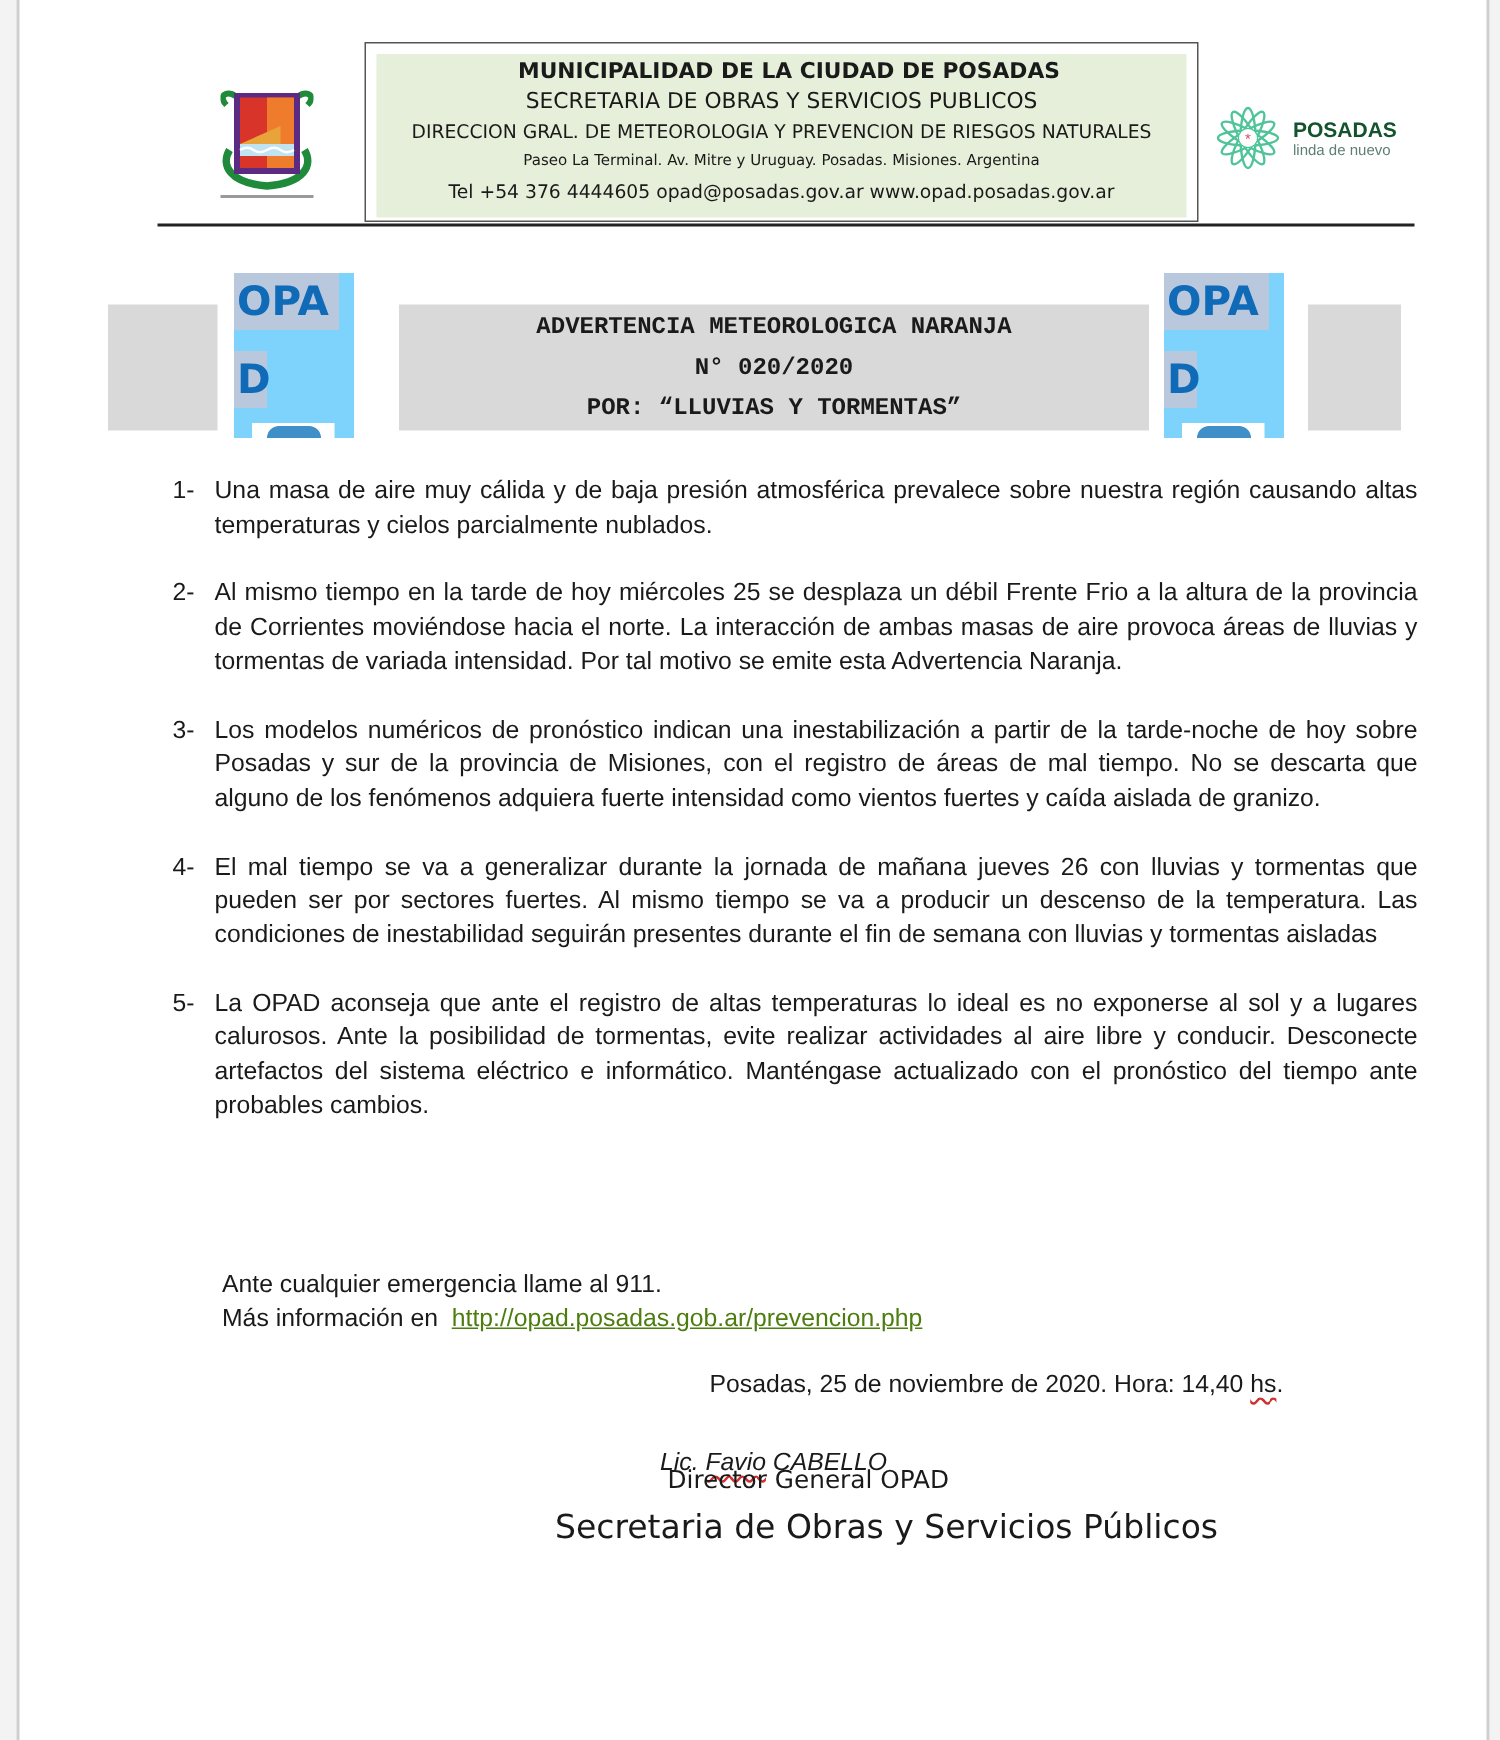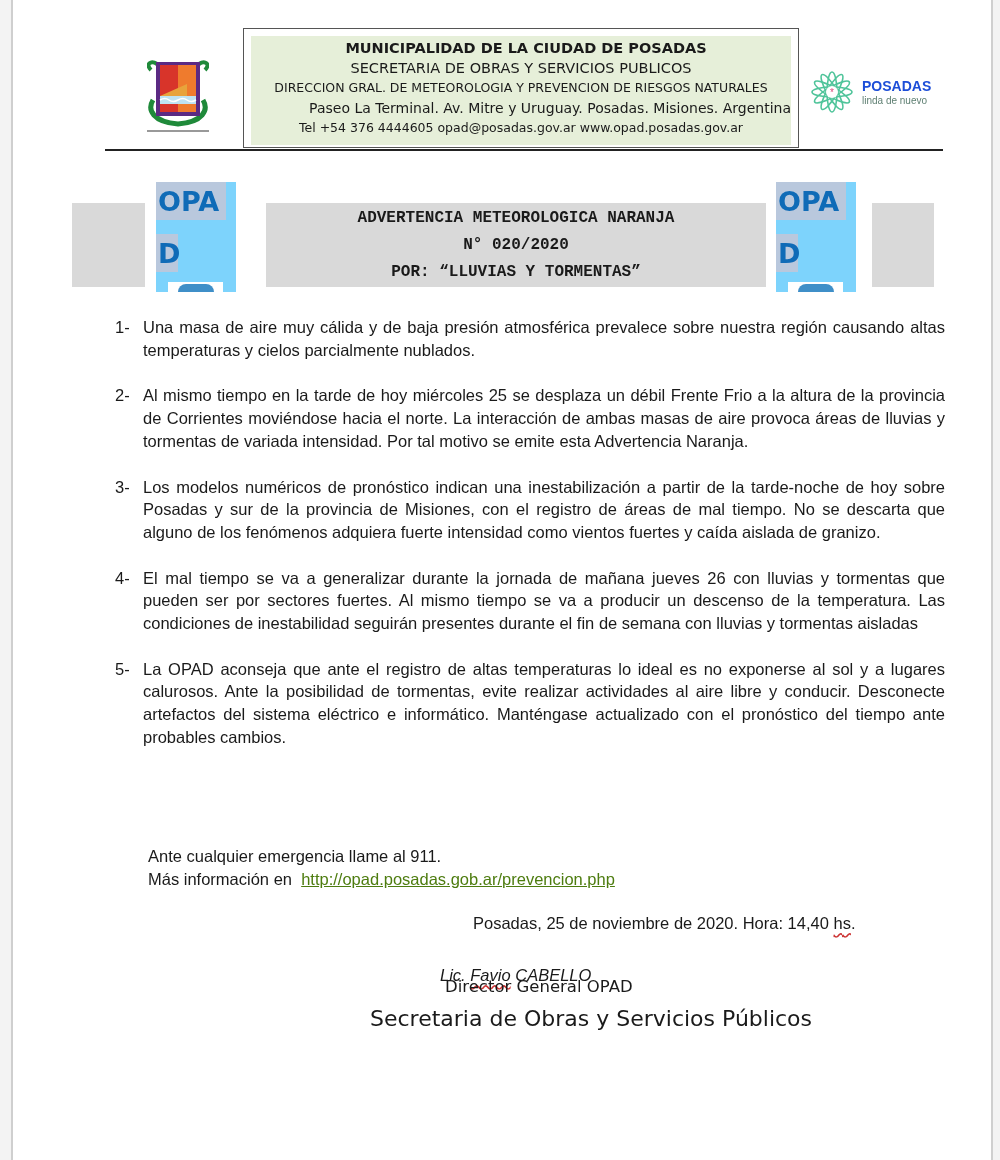--- a/index.html
+++ b/index.html
@@ -18,25 +18,25 @@
     position:absolute; left:230px; top:28px; width:556px; height:120px;
     border:1px solid #555; background:#fff; box-sizing:border-box;
   }
   .letterhead-inner {
     position:absolute; left:7px; top:7px; right:7px; bottom:2px; background:#e6efd9;
     text-align:center; font-family:"DejaVu Sans", sans-serif; line-height:20px; padding-top:2px;
   }
   .lh1 { font-weight:bold; font-size:14.5px;margin-left:10px; }
   .lh2 { font-size:14.5px; }
   .lh3 { font-size:12.5px; }
-  .lh4 { font-size:14px;text-align:right; }
+  .lh4 { font-size:10px; }
   .lh5 { font-size:12.5px; }
   .header-rule { position:absolute; left:92px; top:149px; width:838px; height:2px; background:#222; }
   .brand { position:absolute; left:793px; top:66px; width:140px; height:54px; }
-  .brand-name { position:absolute; left:56px; top:12px; font-weight:bold; font-size:14px; color:#1d4ed8; }
+  .brand-name { position:absolute; left:56px; top:12px; font-weight:bold; font-size:14px; color:#14532d; }
   .brand-tag { position:absolute; left:56px; top:29px; font-size:10px; color:#5e7f72; }
 
   
   .grey-block { position:absolute; background:#d9d9d9; }
   .opad-box { position:absolute; width:80px; height:110px; background:#7dd3fc; }
   .opad-line1 { position:absolute; left:0; top:0; width:70px; height:38px; background:#b9c8dd; }
   .opad-line2 { position:absolute; left:0; top:52px; width:22px; height:38px; background:#b9c8dd; }
   .opad-text { position:absolute; font-weight:bold; font-size:27px; color:#0f6bb7; font-family:"DejaVu Sans", sans-serif; }
   .opad-disc-bg { position:absolute; left:12px; bottom:0; width:55px; height:10px; background:#fff; }
   .opad-disc { position:absolute; left:22px; bottom:0; width:36px; height:8px; background:#3f8fc8; border-radius:18px 18px 0 0; }

